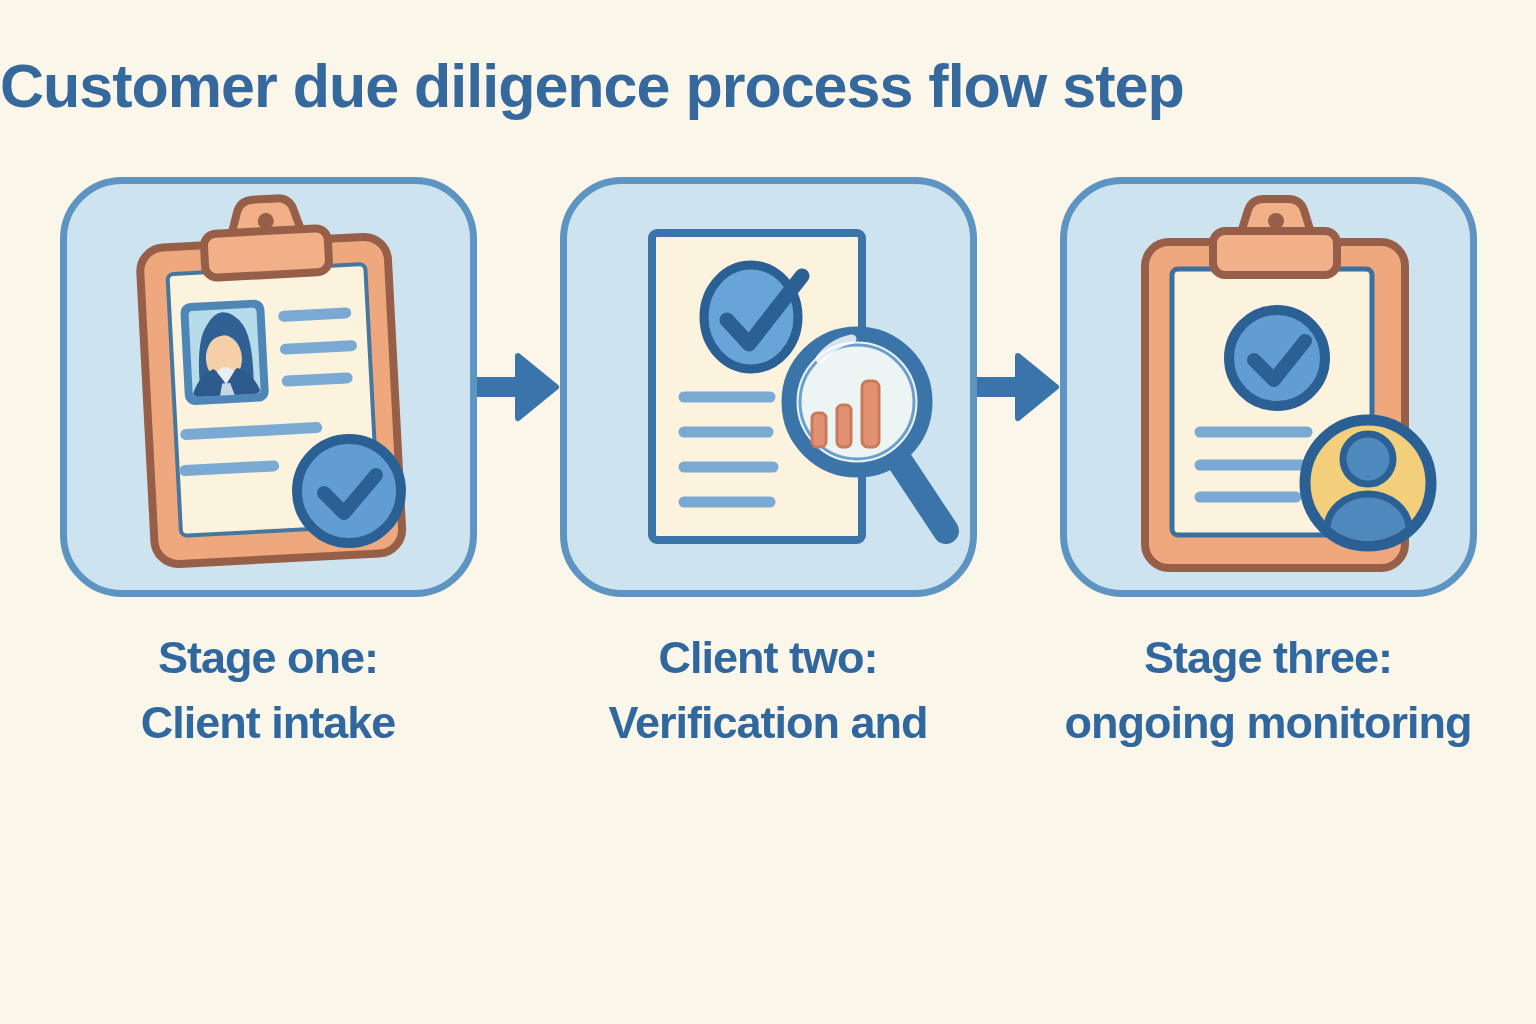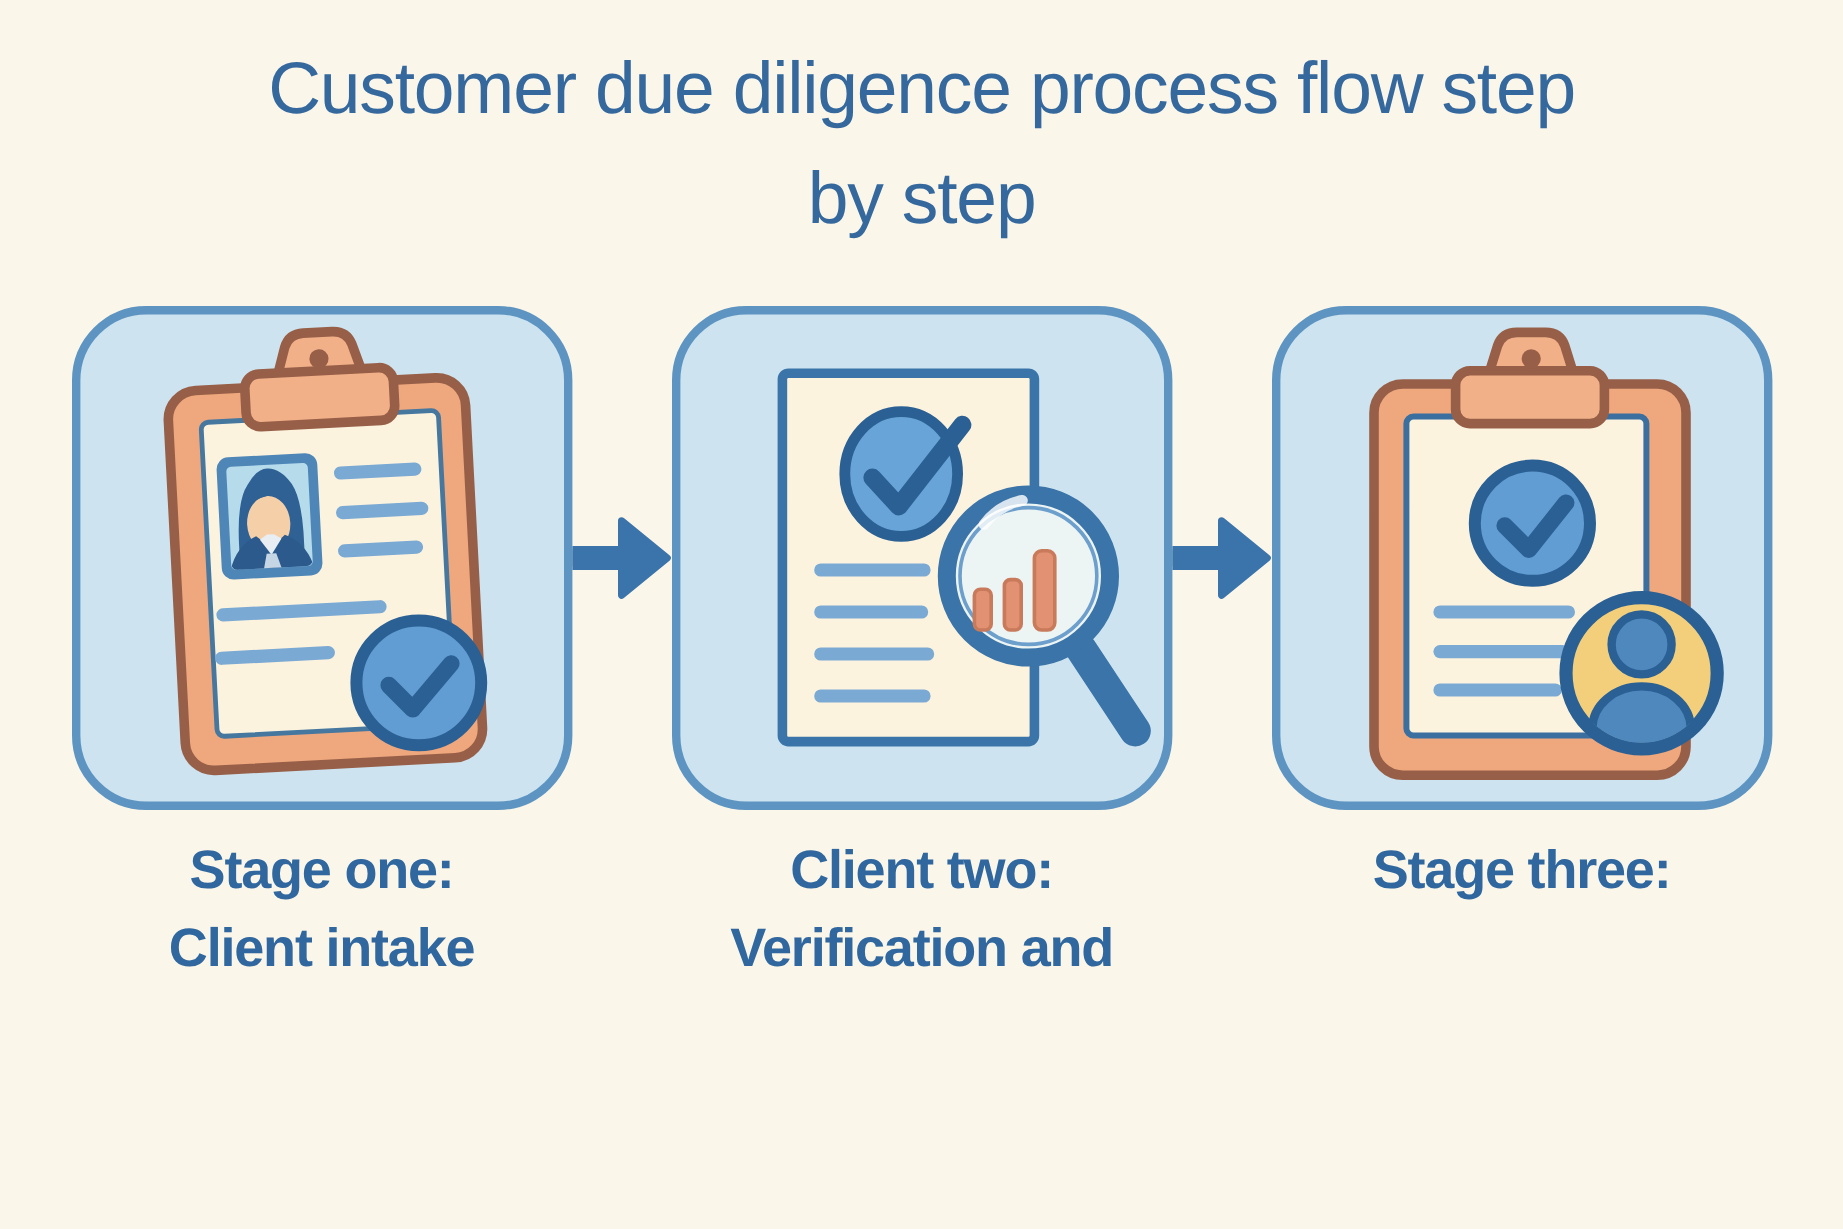--- a/index.html
+++ b/index.html
@@ -3,25 +3,24 @@
 <meta charset="utf-8">
 <style>
   html, body { margin:0; padding:0; }
   body {
     width:1536px; height:1024px;
     background:#fbf6ea;
     font-family:"Liberation Sans", sans-serif;
     overflow:hidden;
   }
   .title {
-    padding-top:28px;
+    padding-top:41px;
     font-size:61px;
-    font-weight:400;
+    font-weight:700;
     color:#35699e;
-    text-align:center;
     line-height:1.5;
     letter-spacing:-1px;
   }
   .flow {
     margin-top:44px;
     display:flex;
     justify-content:center;
     align-items:center;
   }
   .stage-box {
@@ -36,42 +35,41 @@
     left:-7px; top:-7px;
     width:417px; height:420px;
   }
   .arrow-cell {
     width:83px; height:420px;
     display:flex; align-items:center; justify-content:center;
   }
   .captions {
     display:flex;
     justify-content:center;
-    margin-top:17px;
+    margin-top:28px;
   }
   .caption {
     width:417px;
     font-size:45px;
     font-weight:700;
     color:#2f679e;
     text-align:center;
     line-height:1.45;
     white-space:nowrap;
     letter-spacing:-1px;
   }
   .caption-spacer { width:83px; }
 </style>
 </head>
 <body>
 
 <div class="page">
 
   <div class="title">
     <div>Customer due diligence process flow step</div>
-    <div>by step</div>
   </div>
 
   <div class="flow">
 
     <div class="stage-box">
       <svg class="icon" viewBox="0 0 417 420">
         <defs>
           <clipPath id="photoClip">
               <rect x="133" y="130" width="68" height="86" rx="5"></rect>
             </clipPath>
@@ -193,16 +191,17 @@
       <div>Client intake</div>
     </div>
     <div class="caption-spacer"></div>
     <div class="caption">
       <div>Client two:</div>
       <div>Verification and</div>
     </div>
     <div class="caption-spacer"></div>
     <div class="caption">
       <div>Stage three:</div>
+      <div>ongoing monitoring</div>
     </div>
   </div>
 
 </div>
 
 </body></html>

